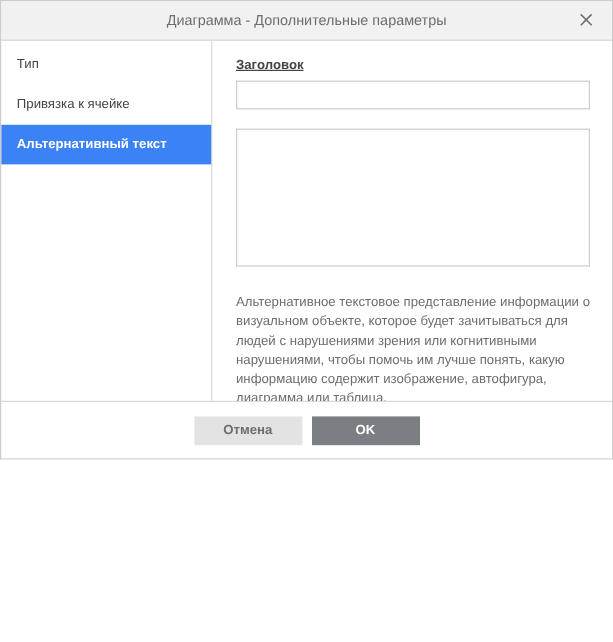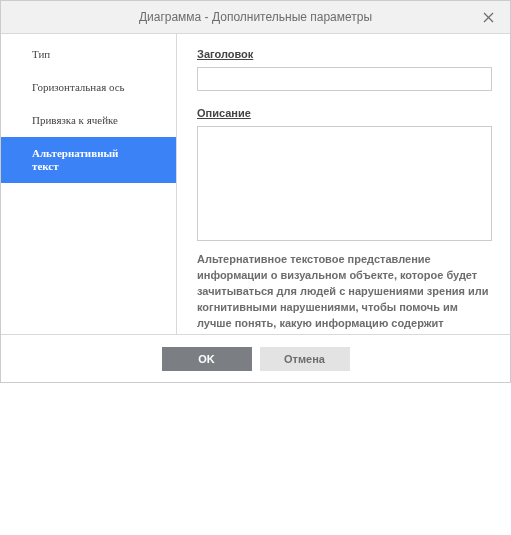--- a/index.html
+++ b/index.html
@@ -48,26 +48,25 @@
     flex: 1;
     display: flex;
     overflow: hidden;
   }
   .sidebar {
     width: 176px;
     border-right: 1px solid #d9d9d9;
     padding-top: 4px;
   }
   .sidebar-item {
-    padding: 10px 31px;
+    padding: 10px 13px;
     color: #444;
     cursor: pointer;
     font-size: 11px;
     line-height: 13px;
-    font-family: Liberation Serif, serif;
   }
   .sidebar-item.active {
     background: #3b82f6;
     color: #fff;
     font-weight: bold;
   }
   .content {
     flex: 1;
     padding: 14px 20px 10px 20px;
     overflow: auto;
@@ -97,25 +96,24 @@
     padding: 4px 6px;
     font-size: 11px;
     color: #444;
     resize: none;
     outline: none;
     display: block;
     font-family: inherit;
   }
   .description-text {
     width: 295px;
-    margin-top: 10px;
+    margin-top: 22px;
     color: #6d6d6d;
     font-size: 11px;
     line-height: 16px;
-    font-weight: bold;
   }
   .footer {
     height: 48px;
     border-top: 1px solid #d9d9d9;
     display: flex;
     align-items: center;
     justify-content: center;
     gap: 8px;
   }
   .btn {
@@ -152,38 +150,34 @@
       </span>
     </div>
   </div>
 
   <div class="body">
     <div class="sidebar">
       <div class="sidebar-item">
         <span>Тип</span>
       </div>
       <div class="sidebar-item">
-        <span>Горизонтальная ось</span>
-      </div>
-      <div class="sidebar-item">
         <span>Привязка к ячейке</span>
       </div>
       <div class="sidebar-item active">
         <span>Альтернативный текст</span>
       </div>
     </div>
 
     <div class="content">
       <div class="field-label">Заголовок</div>
       <input class="text-input" type="text" value="" style="">
       <div class="spacer"></div>
-      <div class="field-label">Описание</div>
       <textarea class="textarea" style=""></textarea>
       <div class="description-text">Альтернативное текстовое представление информации о визуальном объекте, которое будет зачитываться для людей с нарушениями зрения или когнитивными нарушениями, чтобы помочь им лучше понять, какую информацию содержит изображение, автофигура, диаграмма или таблица.</div>
     </div>
   </div>
 
   <div class="footer">
+    <button class="btn btn-secondary">Отмена</button>
     <button class="btn btn-primary">OK</button>
-    <button class="btn btn-secondary">Отмена</button>
   </div>
 
 </div>
 
 </body></html>

